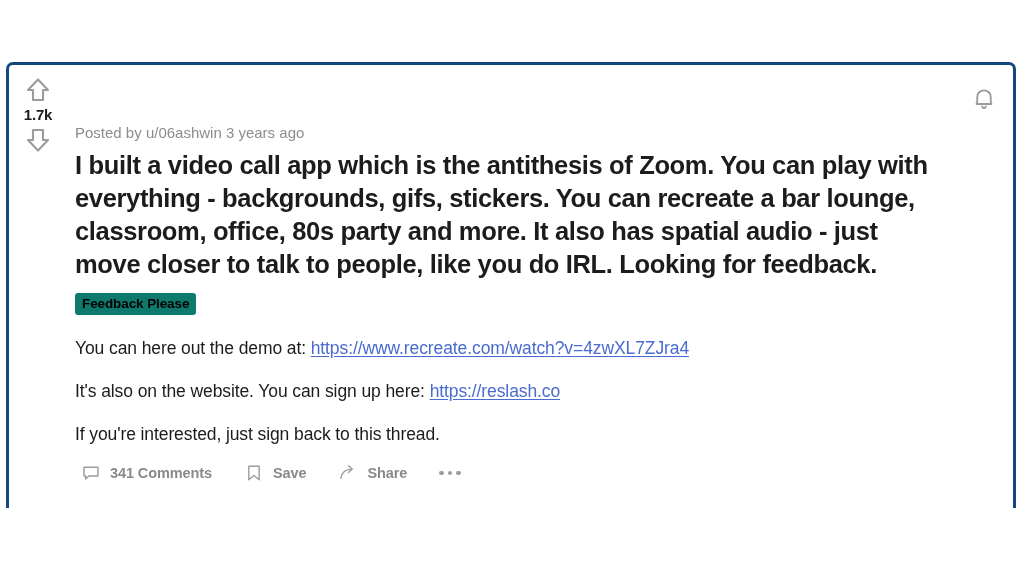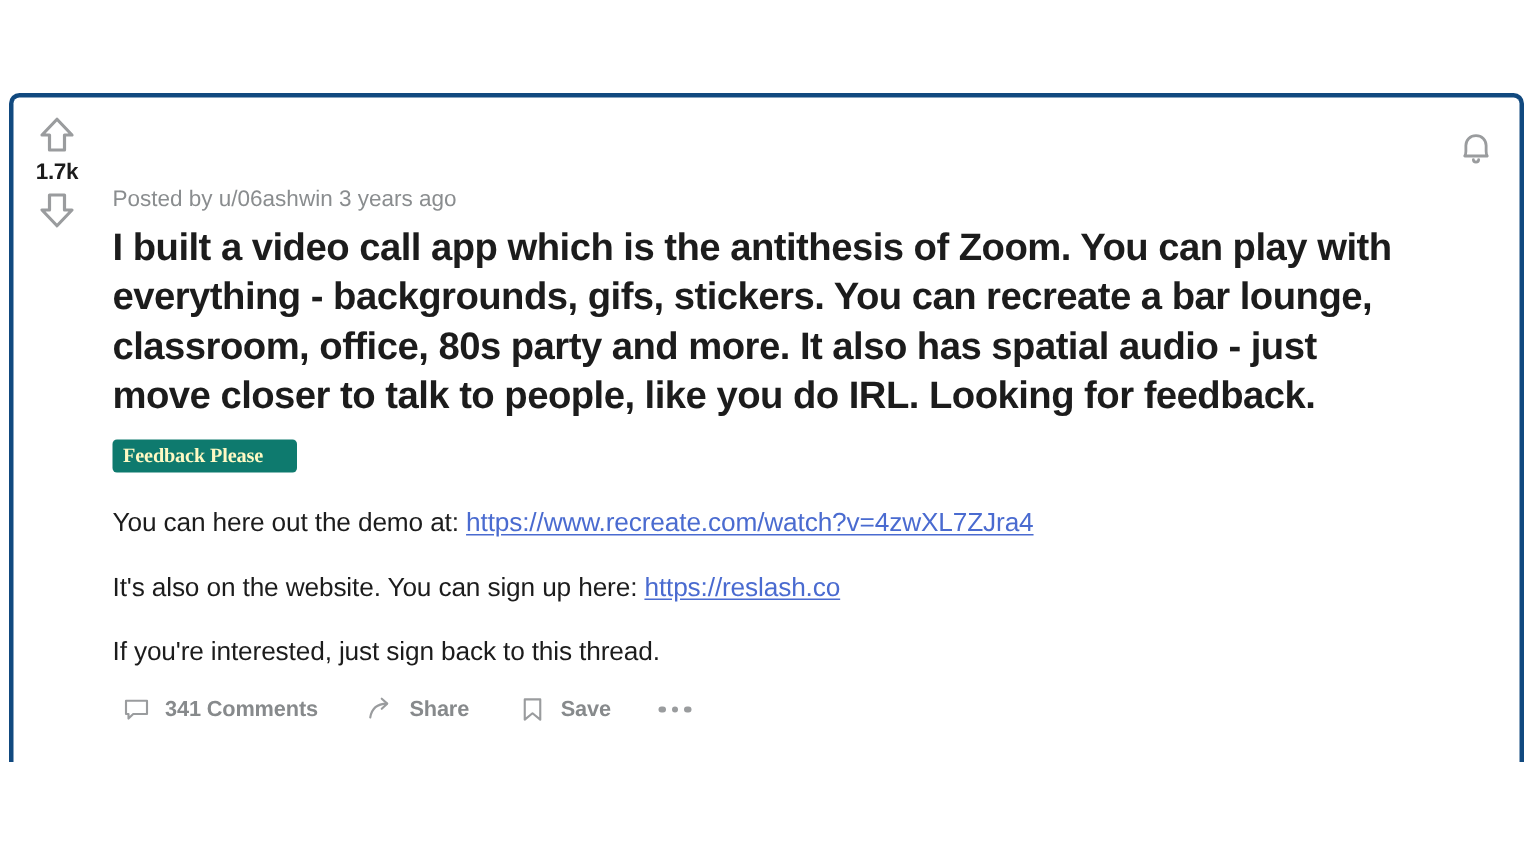--- a/index.html
+++ b/index.html
@@ -99,28 +99,28 @@
     line-height: 33px;
     letter-spacing: -0.35px;
     margin: 0 0 12px 0;
     max-width: 910px;
     font-family: "Liberation Sans", sans-serif;
   }
 
   .flair {
     display: inline-block;
     background: #0e7a6e;
-    color: #fef9c3;
+    color: #000000;
     font-size: 13.5px;
     font-weight: bold;
     line-height: 13px;
-    padding: 4px 23px 5px 7px;
+    padding: 4px 7px 5px 7px;
     border-radius: 3px;
     letter-spacing: -0.1px;
-    font-family: Liberation Serif, serif;
+    font-family: Liberation Sans, sans-serif;
   }
 
   .body-p {
     font-size: 17.5px;
     color: #1c1c1c;
     line-height: 24px;
     margin: 19px 0 0 0;
     letter-spacing: -0.1px;
     font-family: "Liberation Sans", sans-serif;
   }
@@ -232,36 +232,36 @@
           <svg class="icon-svg" width="20" height="20" viewBox="0 0 24 24" fill="none" stroke="#9a9c9e" stroke-width="1.7" stroke-linejoin="round" stroke-linecap="round">
             <path d="M3.6 5 H20.4 V15.6 H9.4 L5.6 19.2 V15.6 H3.6 Z"></path>
           </svg>
         </span>
         <span class="action-label">341 Comments</span>
       </div>
 
       <div class="action">
         <span>
           <svg class="icon-svg" width="20" height="20" viewBox="0 0 24 24" fill="none" stroke="#9a9c9e" stroke-width="1.7" stroke-linejoin="round" stroke-linecap="round">
+            <path d="M5.8 3.9 H18.2 V20.1 L12 15 L5.8 20.1 Z"></path>
+          </svg>
+        </span>
+        <span class="action-label">Save</span>
+      </div>
+
+      <div class="action">
+        <span>
+          <svg class="icon-svg" width="20" height="20" viewBox="0 0 24 24" fill="none" stroke="#9a9c9e" stroke-width="1.7" stroke-linejoin="round" stroke-linecap="round">
             <path d="M3.4 18.4 C4.6 10.8 9.6 7.4 16.6 7.3"></path>
             <path d="M12.6 3.4 L17 7.3 L12.6 11.4"></path>
           </svg>
         </span>
         <span class="action-label">Share</span>
       </div>
 
-      <div class="action">
-        <span>
-          <svg class="icon-svg" width="20" height="20" viewBox="0 0 24 24" fill="none" stroke="#9a9c9e" stroke-width="1.7" stroke-linejoin="round" stroke-linecap="round">
-            <path d="M5.8 3.9 H18.2 V20.1 L12 15 L5.8 20.1 Z"></path>
-          </svg>
-        </span>
-        <span class="action-label">Save</span>
-      </div>
-
       <div class="more-btn">
         <span class="dot"></span>
         <span class="dot"></span>
         <span class="dot"></span>
       </div>
 
     </div>
 
   </div>
 </div>

